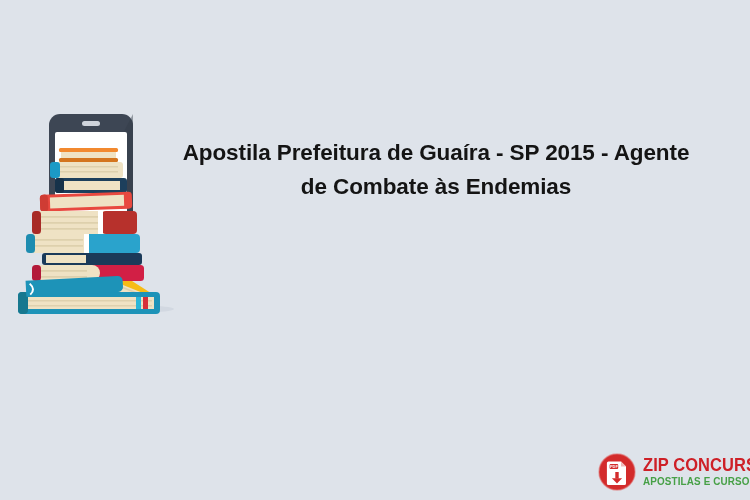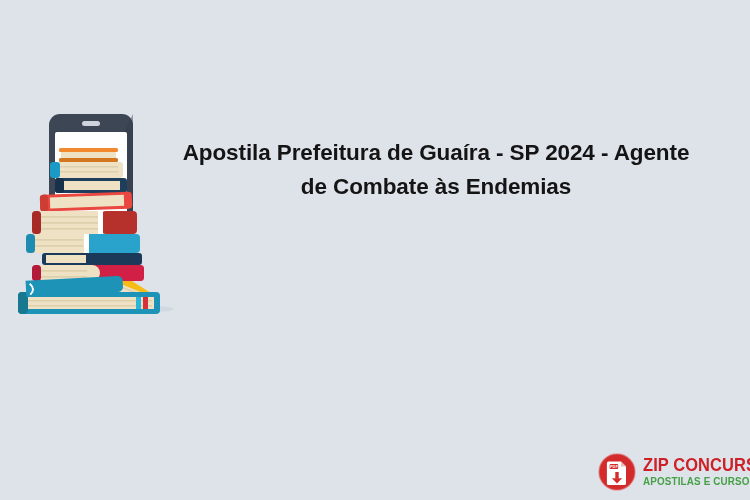--- a/index.html
+++ b/index.html
@@ -188,21 +188,21 @@
         <rect x="133" y="189" width="5" height="12" fill="#d6303a"></rect>
       </g>
 
       <g transform="rotate(-3 70 180)">
         <path d="M16 170 h92 a5 5 0 0 1 5 5 v6 a5 5 0 0 1 -5 5 h-92 z" fill="#1d93b8"></path>
         <path d="M20 173 q6 6 0 11" fill="none" stroke="#ffffff" stroke-width="2"></path>
       </g>
     </svg>
   </div>
 
-  <div id="product-title">Apostila Prefeitura de Guaíra - SP 2024 - Agente de Combate às Endemias</div>
+  <div id="product-title">Apostila Prefeitura de Guaíra - SP 2015 - Agente de Combate às Endemias</div>
 
   <div id="brand-logo">
     <div id="brand-mark">
       <svg viewBox="0 0 38 38" xmlns="http://www.w3.org/2000/svg">
         <circle cx="19" cy="19" r="18" fill="#d32b2b"></circle>
         <circle cx="19" cy="19" r="18" fill="none" stroke="#e06a6a" stroke-width="1.4" opacity="0.55"></circle>
 
         <path d="M10.5 8.5 h12.5 l5 5 v17 a1.6 1.6 0 0 1 -1.6 1.6 h-15.9 a1.6 1.6 0 0 1 -1.6 -1.6 v-20.4 a1.6 1.6 0 0 1 1.6 -1.6 z" fill="#ffffff"></path>
         <path d="M23 8.5 l5 5 h-5 z" fill="#f0b9b9"></path>
 

